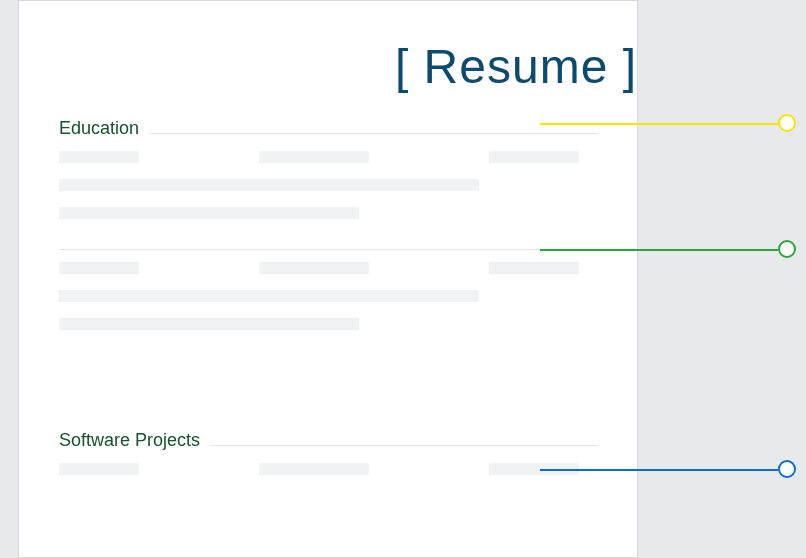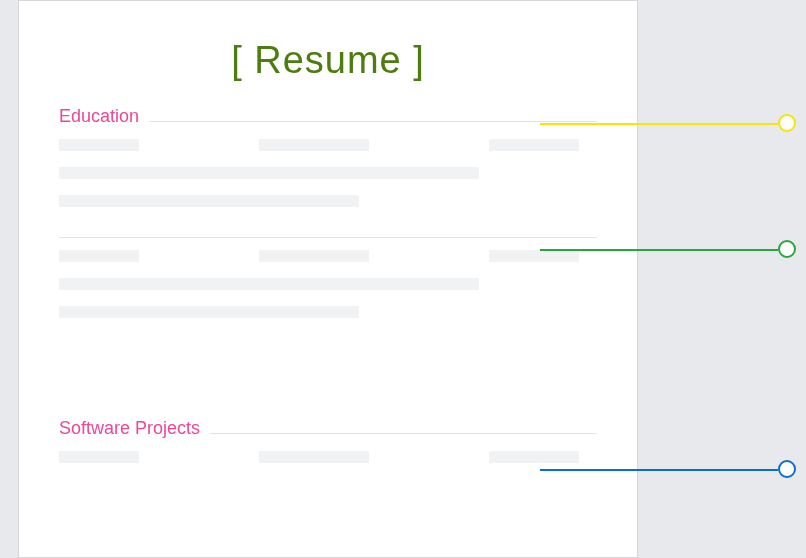--- a/index.html
+++ b/index.html
@@ -14,40 +14,40 @@
     .page {
       position: absolute;
       left: 18px;
       top: 0;
       width: 620px;
       height: 558px;
       background: #ffffff;
       border: 1px solid #d6d7da;
     }
     .title {
-      text-align: center;
-      font-size: 38px;
+      text-align: right;
+      font-size: 48px;
       font-weight: 400;
-      color: #4d7c0f;
+      color: #0c4a6e;
       margin-top: 38px;
       letter-spacing: 1px;
     }
     .section {
       margin: 24px 40px 0 40px;
     }
     .section-heading-row {
       display: flex;
       align-items: baseline;
       gap: 10px;
       margin-bottom: 6px;
     }
     .section-heading {
       font-size: 18px;
       font-weight: 400;
-      color: #ec4899;
+      color: #14532d;
       white-space: nowrap;
     }
     .section-rule {
       flex: 1;
       height: 1px;
       background: #e2e3e6;
     }
     .placeholder-row {
       display: flex;
       gap: 60px;

